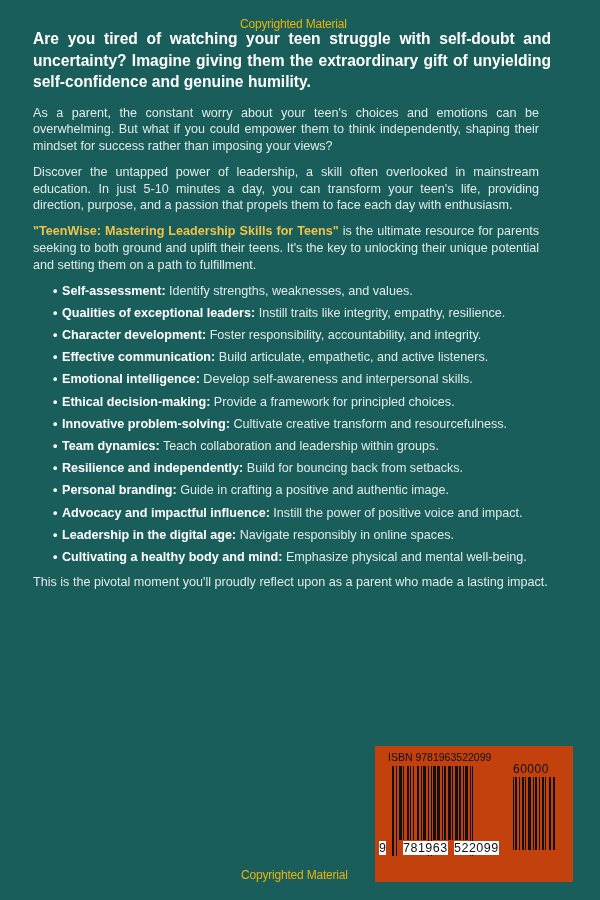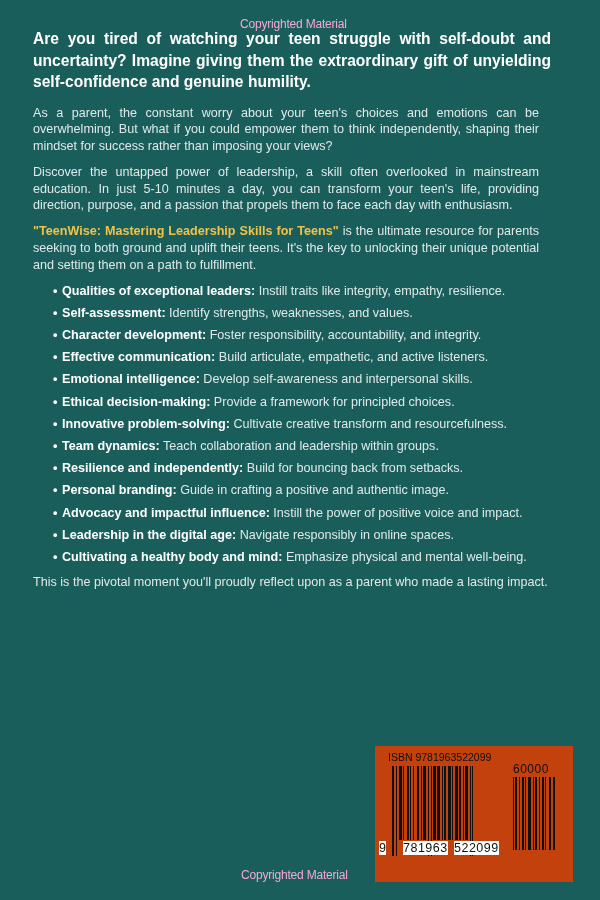--- a/index.html
+++ b/index.html
@@ -12,21 +12,21 @@
       background: #1a5e5c;
       position: relative;
       overflow: hidden;
       font-family: "Liberation Sans", "DejaVu Sans", sans-serif;
       color: #e6efee;
     }
     .watermark {
       position: absolute;
       font-family: "Liberation Sans", sans-serif;
       font-size: 12px;
-      color: #f9a8d4;
+      color: #eab308;
       letter-spacing: -0.2px;
       white-space: nowrap;
     }
     .wm-top { left: 240px; top: 17px; }
     .wm-bottom { left: 241px; top: 868px; }
 
     .content {
       position: absolute;
       left: 33px;
       top: 28px;
@@ -163,22 +163,22 @@
   <p class="headline">Are you tired of watching your teen struggle with self-doubt and uncertainty? Imagine giving them the extraordinary gift of unyielding self-confidence and genuine humility.</p>
 
   <p class="para">As a parent, the constant worry about your teen's choices and emotions can be overwhelming. But what if you could empower them to think independently, shaping their mindset for success rather than imposing your views?</p>
 
   <p class="para">Discover the untapped power of leadership, a skill often overlooked in mainstream education. In just 5-10 minutes a day, you can transform your teen's life, providing direction, purpose, and a passion that propels them to face each day with enthusiasm.</p>
 
   <p class="para"><span class="highlight">"TeenWise: Mastering Leadership Skills for Teens"</span><span> is the ultimate resource for parents seeking to both ground and uplift their teens. It's the key to unlocking their unique potential and setting them on a path to fulfillment.</span></p>
 
 
   <ul class="features">
+    <li><span class="term">Self-assessment:</span><span> Identify strengths, weaknesses, and values.</span></li>
     <li><span class="term">Qualities of exceptional leaders:</span><span> Instill traits like integrity, empathy, resilience.</span></li>
-    <li><span class="term">Self-assessment:</span><span> Identify strengths, weaknesses, and values.</span></li>
     <li><span class="term">Character development:</span><span> Foster responsibility, accountability, and integrity.</span></li>
     <li><span class="term">Effective communication:</span><span> Build articulate, empathetic, and active listeners.</span></li>
     <li><span class="term">Emotional intelligence:</span><span> Develop self-awareness and interpersonal skills.</span></li>
     <li><span class="term">Ethical decision-making:</span><span> Provide a framework for principled choices.</span></li>
     <li><span class="term">Innovative problem-solving:</span><span> Cultivate creative transform and resourcefulness.</span></li>
     <li><span class="term">Team dynamics:</span><span> Teach collaboration and leadership within groups.</span></li>
     <li><span class="term">Resilience and independently:</span><span> Build for bouncing back from setbacks.</span></li>
     <li><span class="term">Personal branding:</span><span> Guide in crafting a positive and authentic image.</span></li>
     <li><span class="term">Advocacy and impactful influence:</span><span> Instill the power of positive voice and impact.</span></li>
     <li><span class="term">Leadership in the digital age:</span><span> Navigate responsibly in online spaces.</span></li>

